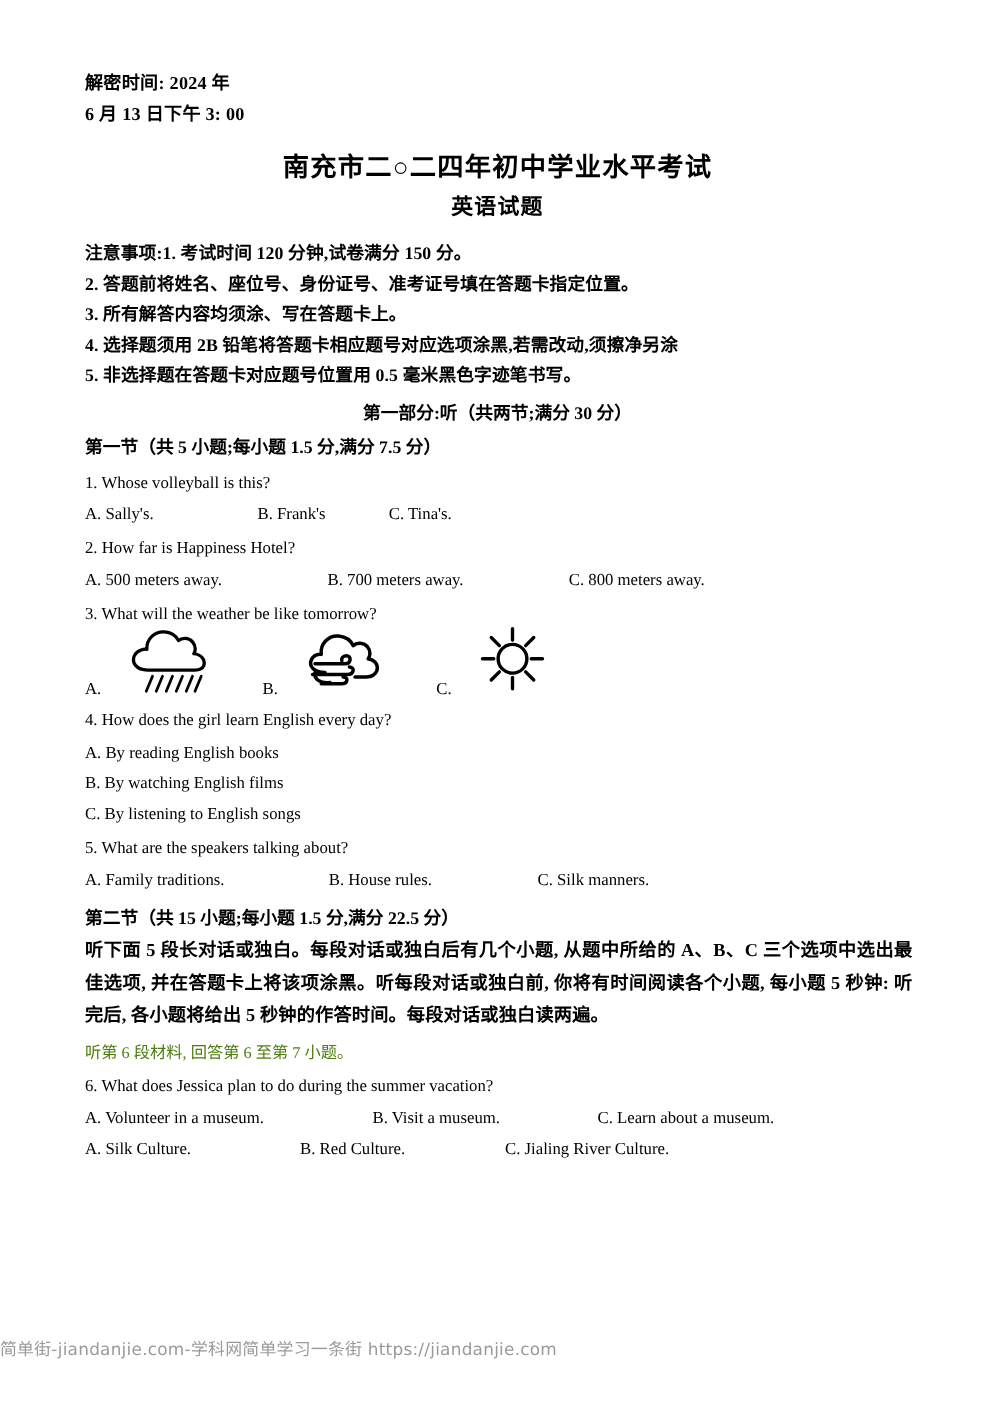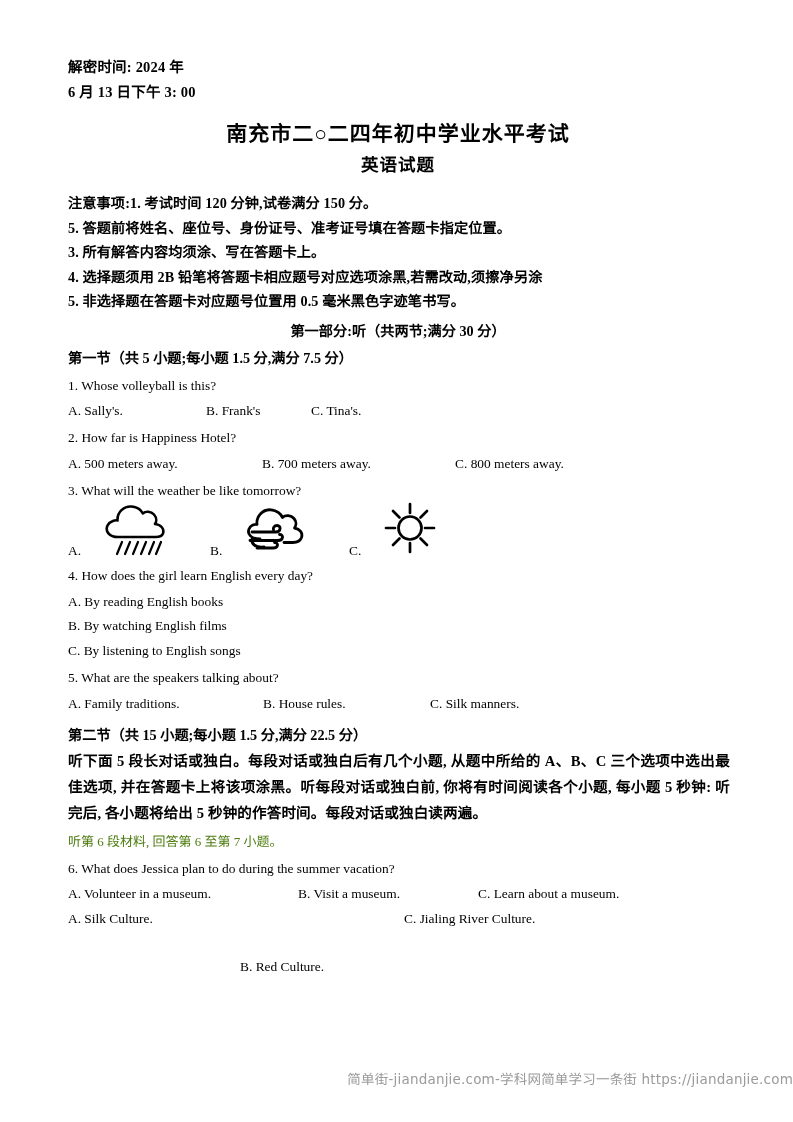--- a/index.html
+++ b/index.html
@@ -148,21 +148,21 @@
     position: absolute;
     bottom: 0;
   }
 
   
   .footer {
     position: absolute;
     left: 0;
     top: 1068px;
     width: 793px;
-    text-align: right;
+    text-align: left;
     font-family: "DejaVu Sans", "Liberation Sans", sans-serif;
     font-size: 13.5px;
     color: #9a9a9a;
     letter-spacing: 0.2px;
   }
 </style>
 </head>
 <body>
 
 <div class="page">
@@ -171,21 +171,21 @@
     <div class="secret-block">
       <div class="secret-line">解密时间: 2024 年</div>
       <div class="secret-line">6 月 13 日下午 3: 00</div>
     </div>
 
     <div class="main-title">南充市二○二四年初中学业水平考试</div>
     <div class="sub-title">英语试题</div>
 
     <div>
       <div class="notice-line">注意事项:1. 考试时间 120 分钟,试卷满分 150 分。</div>
-      <div class="notice-line">5. 答题前将姓名、座位号、身份证号、准考证号填在答题卡指定位置。</div>
+      <div class="notice-line">2. 答题前将姓名、座位号、身份证号、准考证号填在答题卡指定位置。</div>
       <div class="notice-line">3. 所有解答内容均须涂、写在答题卡上。</div>
       <div class="notice-line">4. 选择题须用 2B 铅笔将答题卡相应题号对应选项涂黑,若需改动,须擦净另涂</div>
       <div class="notice-line">5. 非选择题在答题卡对应题号位置用 0.5 毫米黑色字迹笔书写。</div>
     </div>
 
     <div class="part-heading">第一部分:听（共两节;满分 30 分）</div>
 
     <div class="section-heading">第一节（共 5 小题;每小题 1.5 分,满分 7.5 分）</div>
 
     <div class="question">1. Whose volleyball is this?</div>
@@ -279,20 +279,20 @@
 
     <div class="question">6. What does Jessica plan to do during the summer vacation?</div>
     <div class="options">
       <span class="opt" style="left:0px;">A. Volunteer in a museum.</span>
       <span class="opt" style="left:230px;">B. Visit a museum.</span>
       <span class="opt" style="left:410px;">C. Learn about a museum.</span>
     </div>
 
     <div class="options">
       <span class="opt" style="left:0px;">A. Silk Culture.</span>
-      <span class="opt" style="left:172px;margin-top:48px;">B. Red Culture.</span>
+      <span class="opt" style="left:172px;">B. Red Culture.</span>
       <span class="opt" style="left:336px;">C. Jialing River Culture.</span>
     </div>
 
   </div>
 
   <div class="footer">简单街-jiandanjie.com-学科网简单学习一条街 https://jiandanjie.com</div>
 </div>
 
 </body></html>

